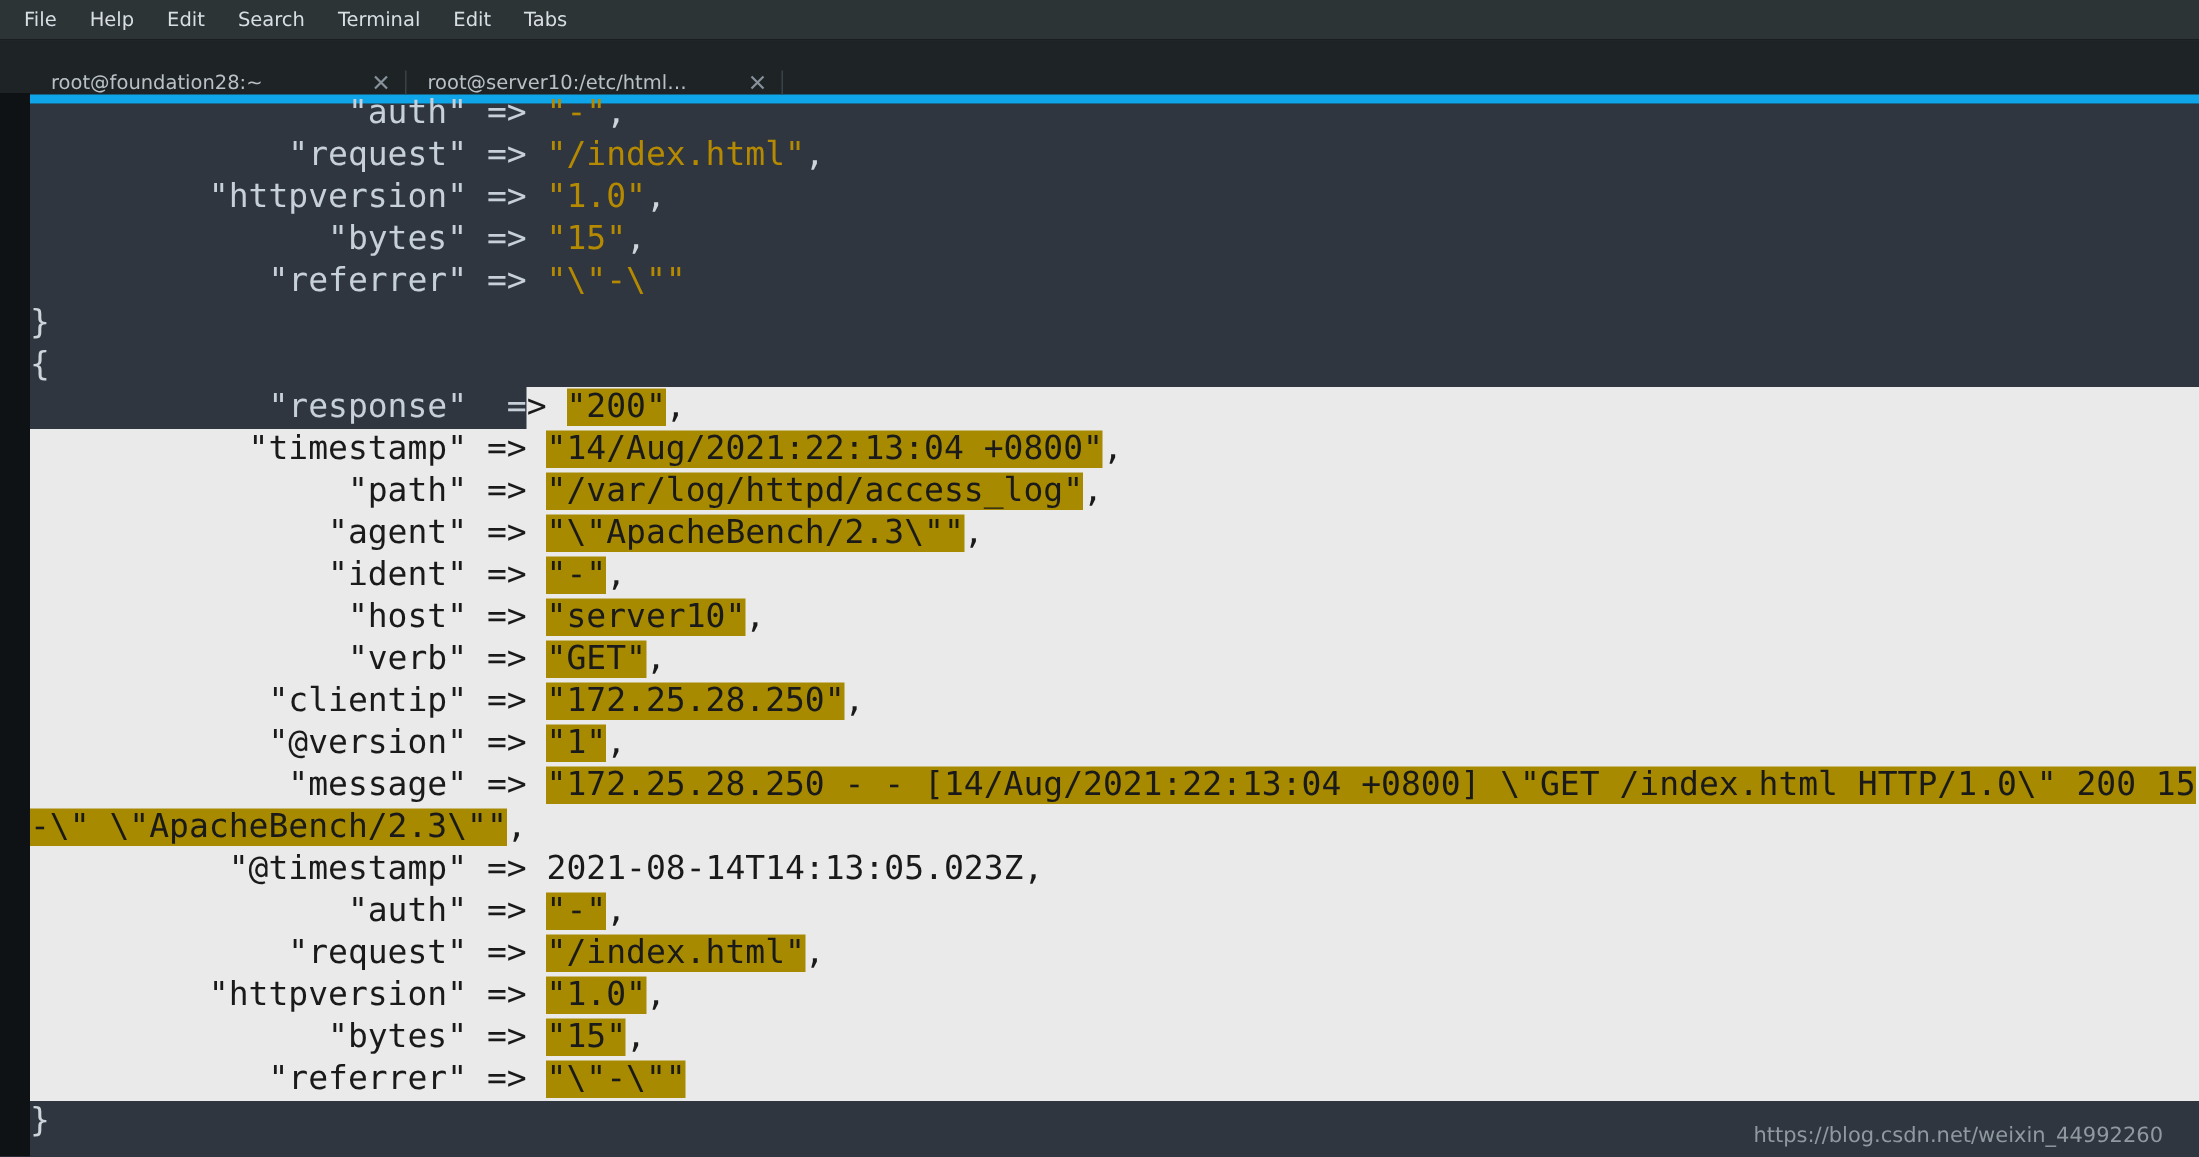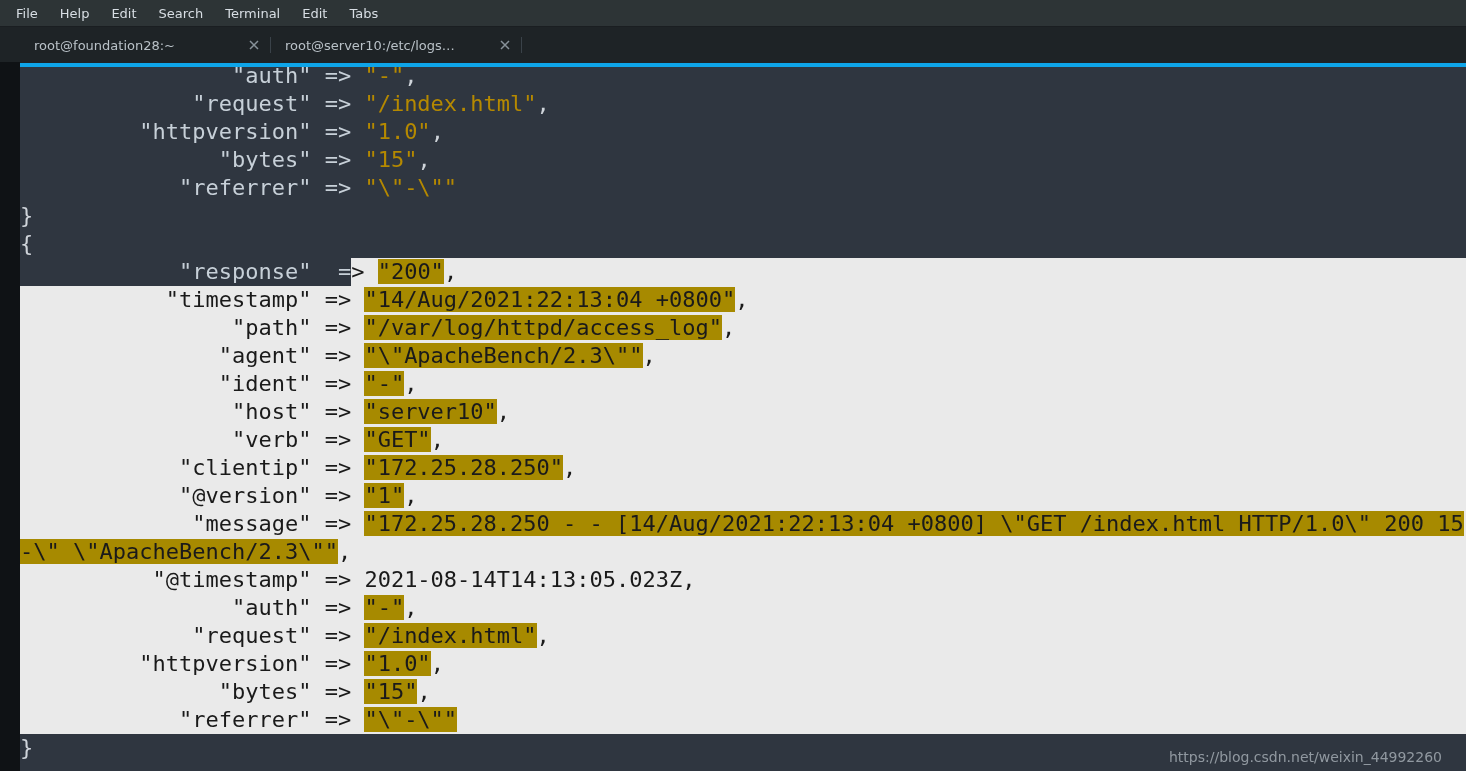--- a/index.html
+++ b/index.html
@@ -50,22 +50,22 @@
     color:var(--fg-menubar);
     cursor:pointer;
     border-radius:2px;
   }
 
   
   .tabbar{
     height:36px;
     background:var(--bg-tabbar);
     display:flex;
-    align-items:center;
-    border-bottom:4px solid #0ea5e9;
+    align-items:flex-end;
+    border-bottom:6px solid #0ea5e9;
     padding-left:20px;
   }
   .tab{
     display:flex;
     align-items:center;
     justify-content:space-between;
     min-width:0;
     width:228px;
     padding:0 8px 0 14px;
     color:var(--fg-tab);
@@ -175,21 +175,21 @@
           <path d="M1 1 L9 9 M9 1 L1 9" stroke="currentColor" stroke-width="1.5" fill="none"></path>
         </svg>
     </span>
   </div>
 
 
 
 
 
   <div class="tab">
-    <span class="tab-label">root@server10:/etc/logs…</span>
+    <span class="tab-label">root@server10:/etc/html…</span>
     <span class="tab-close">
       <svg viewBox="0 0 10 10">
           <path d="M1 1 L9 9 M9 1 L1 9" stroke="currentColor" stroke-width="1.5" fill="none"></path>
         </svg>
     </span>
   </div>
 </div>
 
 <div class="leftstrip"></div>
 

